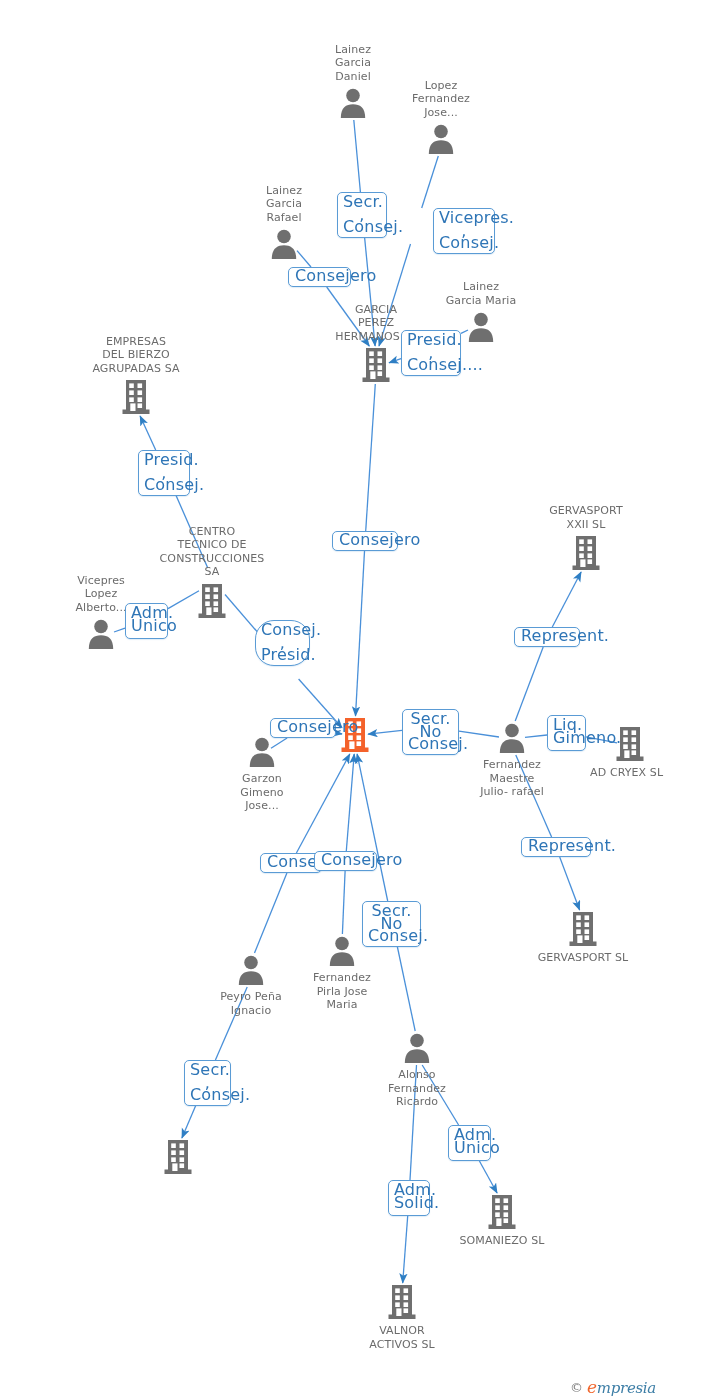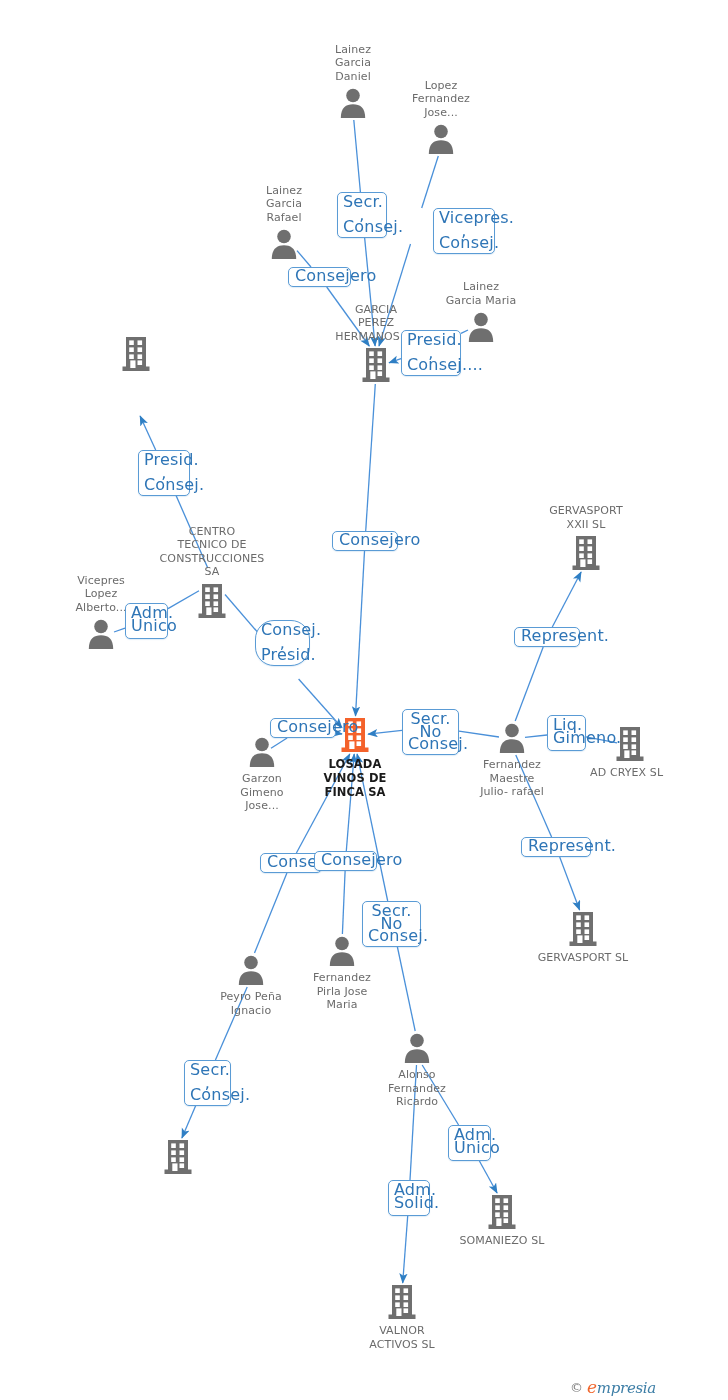--- a/index.html
+++ b/index.html
@@ -204,20 +204,23 @@
             <rect x="8.2" y="12.4" width="4.6" height="4.6" fill="#fff"></rect>
             <rect x="16.5" y="12.4" width="4.6" height="4.6" fill="#fff"></rect>
             <rect x="8.2" y="19.4" width="4.6" height="4.6" fill="#fff"></rect>
             <rect x="16.5" y="19.4" width="4.6" height="4.6" fill="#fff"></rect>
             <rect x="9.3" y="25.4" width="5.2" height="7.6" fill="#fff"></rect>
             <rect x="16.5" y="25.4" width="4.6" height="4.6" fill="#fff"></rect>
           </svg>
         </span>
       </div>
       <div class="node company lbl-above" style="left: 136px; top: 334.5px;">
+        <span class="lbl">EMPRESAS
+DEL BIERZO
+AGRUPADAS SA</span>
         <span class="glyph" style="height: 38px;">
           <svg width="30" height="38" viewBox="0 0 30 38" aria-hidden="true">
             <rect x="5" y="2" width="20" height="31" fill="#6f6f6f"></rect>
             <rect x="1.5" y="31.5" width="27" height="4.5" fill="#6f6f6f"></rect>
             <rect x="8.2" y="5.4" width="4.6" height="4.6" fill="#fff"></rect>
             <rect x="16.5" y="5.4" width="4.6" height="4.6" fill="#fff"></rect>
             <rect x="8.2" y="12.4" width="4.6" height="4.6" fill="#fff"></rect>
             <rect x="16.5" y="12.4" width="4.6" height="4.6" fill="#fff"></rect>
             <rect x="8.2" y="19.4" width="4.6" height="4.6" fill="#fff"></rect>
             <rect x="16.5" y="19.4" width="4.6" height="4.6" fill="#fff"></rect>
@@ -310,23 +313,20 @@
             <rect x="8.2" y="5.4" width="4.6" height="4.6" fill="#fff"></rect>
             <rect x="16.5" y="5.4" width="4.6" height="4.6" fill="#fff"></rect>
             <rect x="8.2" y="12.4" width="4.6" height="4.6" fill="#fff"></rect>
             <rect x="16.5" y="12.4" width="4.6" height="4.6" fill="#fff"></rect>
             <rect x="8.2" y="19.4" width="4.6" height="4.6" fill="#fff"></rect>
             <rect x="16.5" y="19.4" width="4.6" height="4.6" fill="#fff"></rect>
             <rect x="9.3" y="25.4" width="5.2" height="7.6" fill="#fff"></rect>
             <rect x="16.5" y="25.4" width="4.6" height="4.6" fill="#fff"></rect>
           </svg>
         </span>
-        <span class="lbl">LOSADA
-VINOS DE
-FINCA SA</span>
       </div>
       <div class="node person lbl-below" style="left: 262px; top: 735px;">
         <span class="glyph" style="height: 34px;">
           <svg width="30" height="34" viewBox="0 0 30 34" aria-hidden="true">
             <circle cx="15" cy="9.5" r="6.8" fill="#6f6f6f"></circle>
             <path d="M2.8 32 C2.8 21.6 8.0 18.2 15 18.2 C22.0 18.2 27.2 21.6 27.2 32 Z" fill="#6f6f6f"></path>
           </svg>
         </span>
         <span class="lbl">Garzon
 Gimeno

